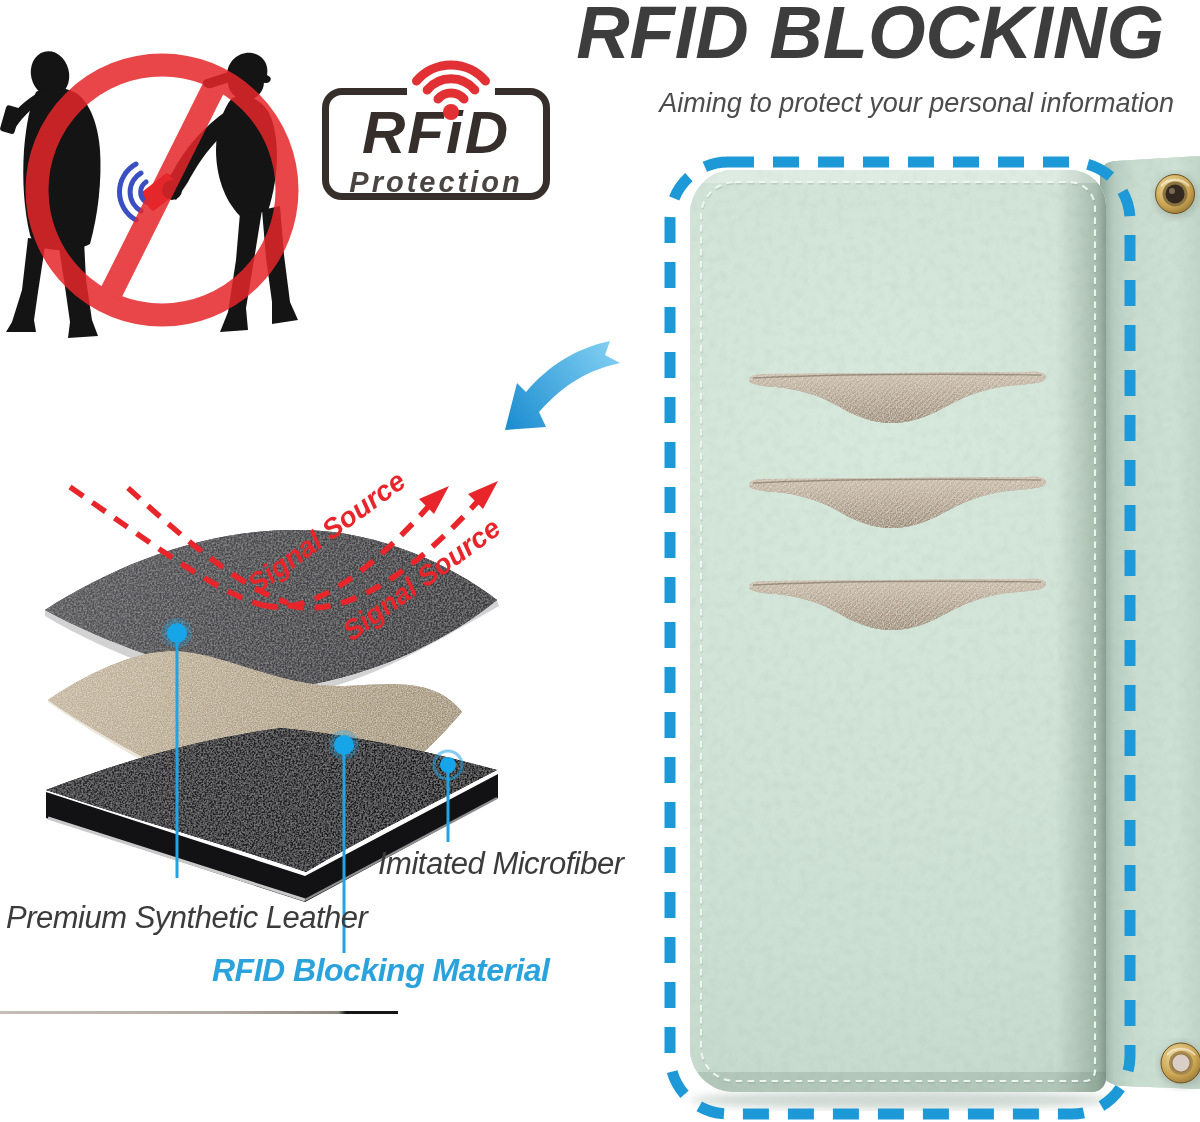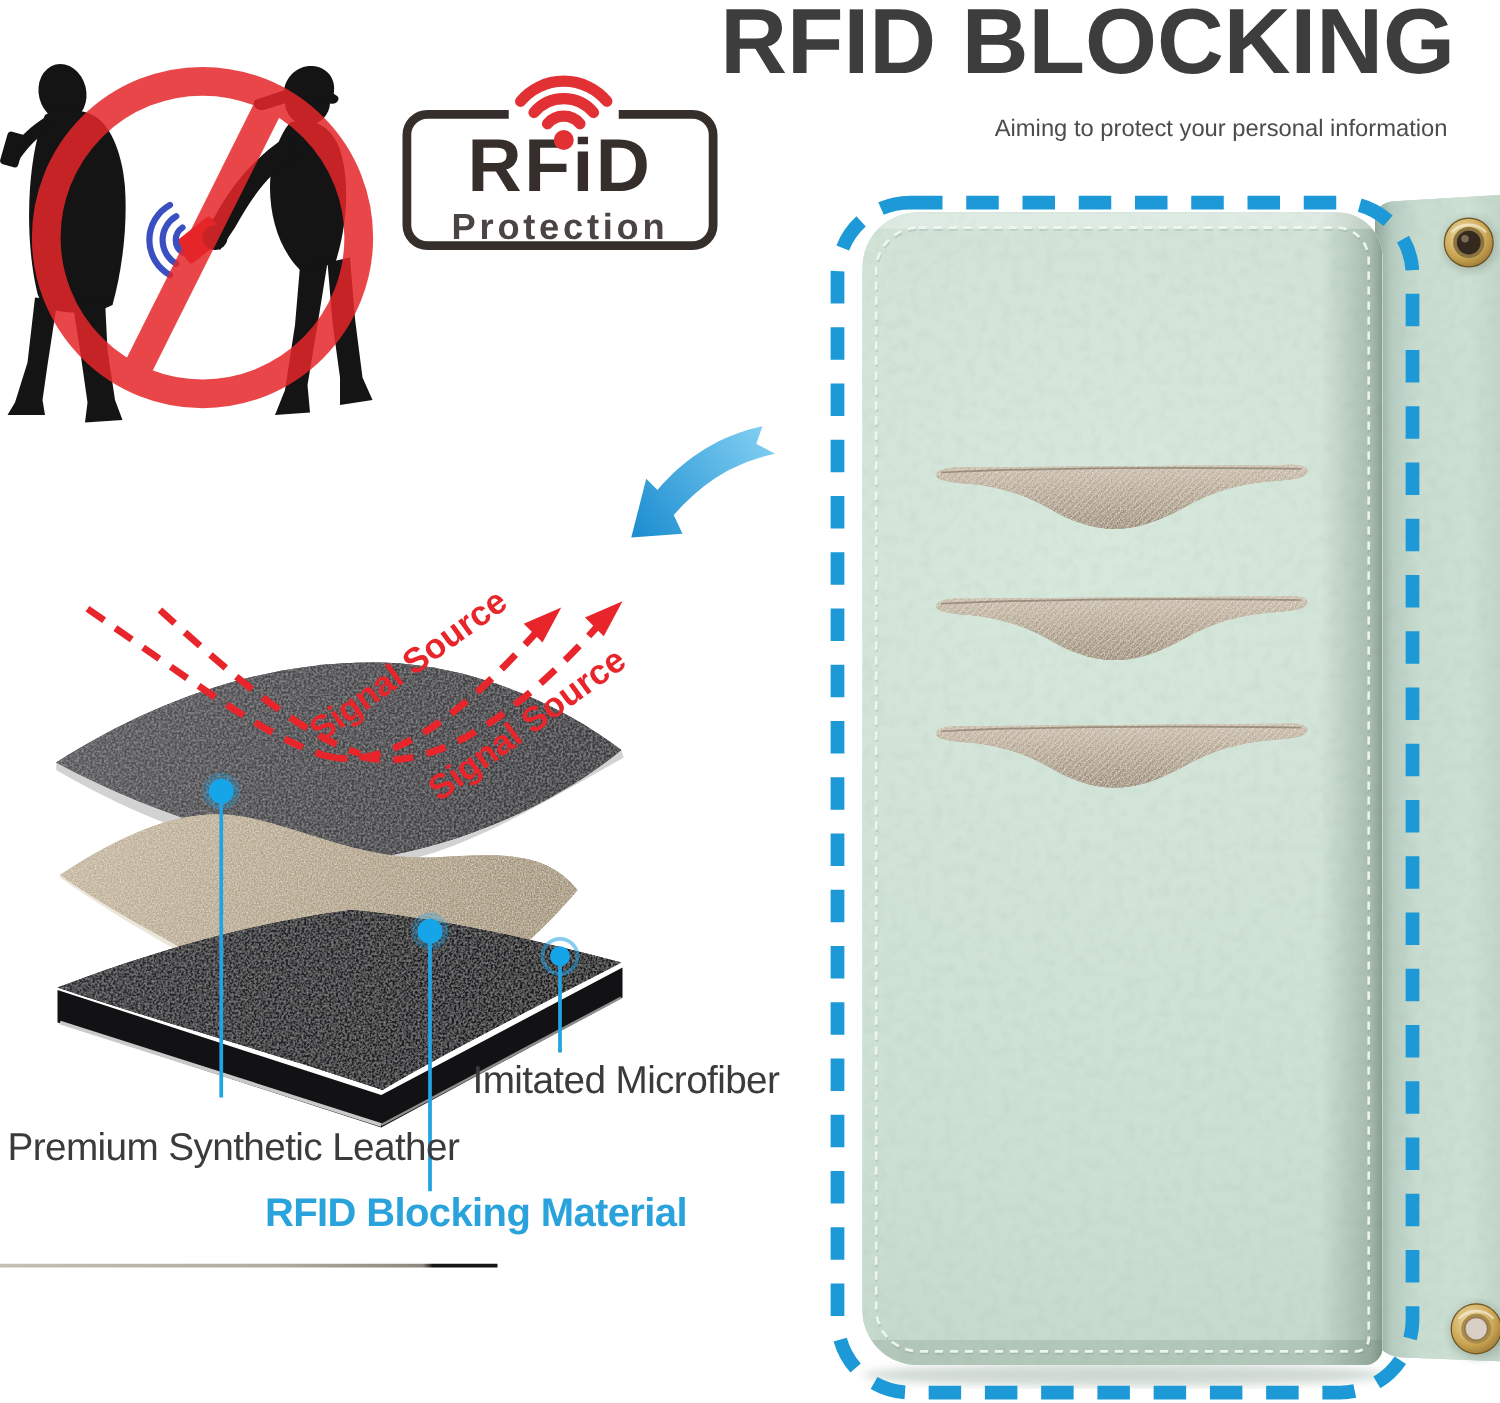--- a/index.html
+++ b/index.html
@@ -1,24 +1,24 @@
 <!DOCTYPE html>
 <html><head>
 <meta charset="utf-8">
 <style>
   html,body{margin:0;padding:0;background:#fff;}
   #stage{position:relative;width:1200px;height:1122px;background:#ffffff;overflow:hidden;
-         font-family:"Liberation Sans",sans-serif;}
+         font-family:"Liberation Sans",sans-serif;font-style:italic;}
   .abs{position:absolute;}
   
   #title{right:36px;top:-10px;font-size:74px;font-weight:600;color:#3d3d3d;
          letter-spacing:0px;white-space:nowrap;}
-  #subtitle{right:42px;top:84px;text-align:right;font-size:19px;color:#4c4c4c;line-height:39px;}
+  #subtitle{right:26px;top:84px;text-align:right;font-size:27px;color:#4c4c4c;line-height:39px;}
   
-  #badge{left:322px;top:88px;width:252px;height:112px;border:7px solid #362e2b;border-radius:20px;
+  #badge{left:322px;top:88px;width:228px;height:112px;border:7px solid #362e2b;border-radius:20px;
          box-sizing:border-box;background:#fff;text-align:center;}
   #badge .brand{font-size:60px;font-weight:bold;color:#362e2b;line-height:1;margin-top:8px;letter-spacing:2px;}
   #badge .caption{font-size:29px;font-weight:bold;color:#4a4442;letter-spacing:3px;margin-top:3px;}
   
   .layer-label{font-size:31px;color:#3b3b3b;letter-spacing:-0.5px;white-space:nowrap;}
   #label-premium{left:6px;top:900px;}
   #label-microfiber{left:378px;top:846px;}
   #label-rfid{left:212px;top:952px;font-size:32px;font-weight:bold;color:#2aa3dd;letter-spacing:-0.5px;white-space:nowrap;}
   #fold-line{left:0;top:1011px;width:398px;height:3px;
      background:linear-gradient(90deg,#c6beb4 0%,#b3aba1 55%,#8d877e 85%,#161616 87%,#161616 100%);}

